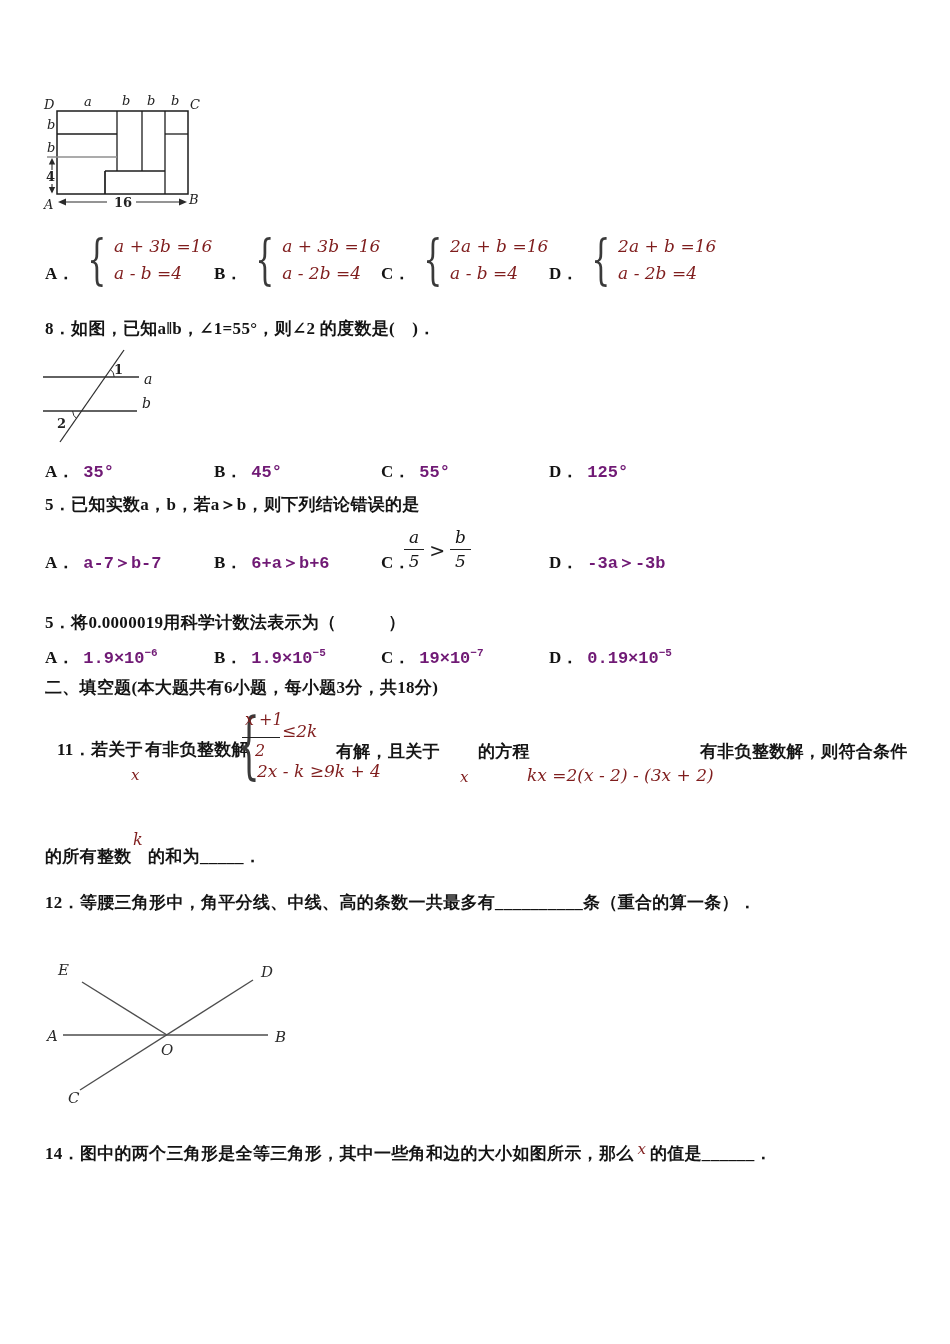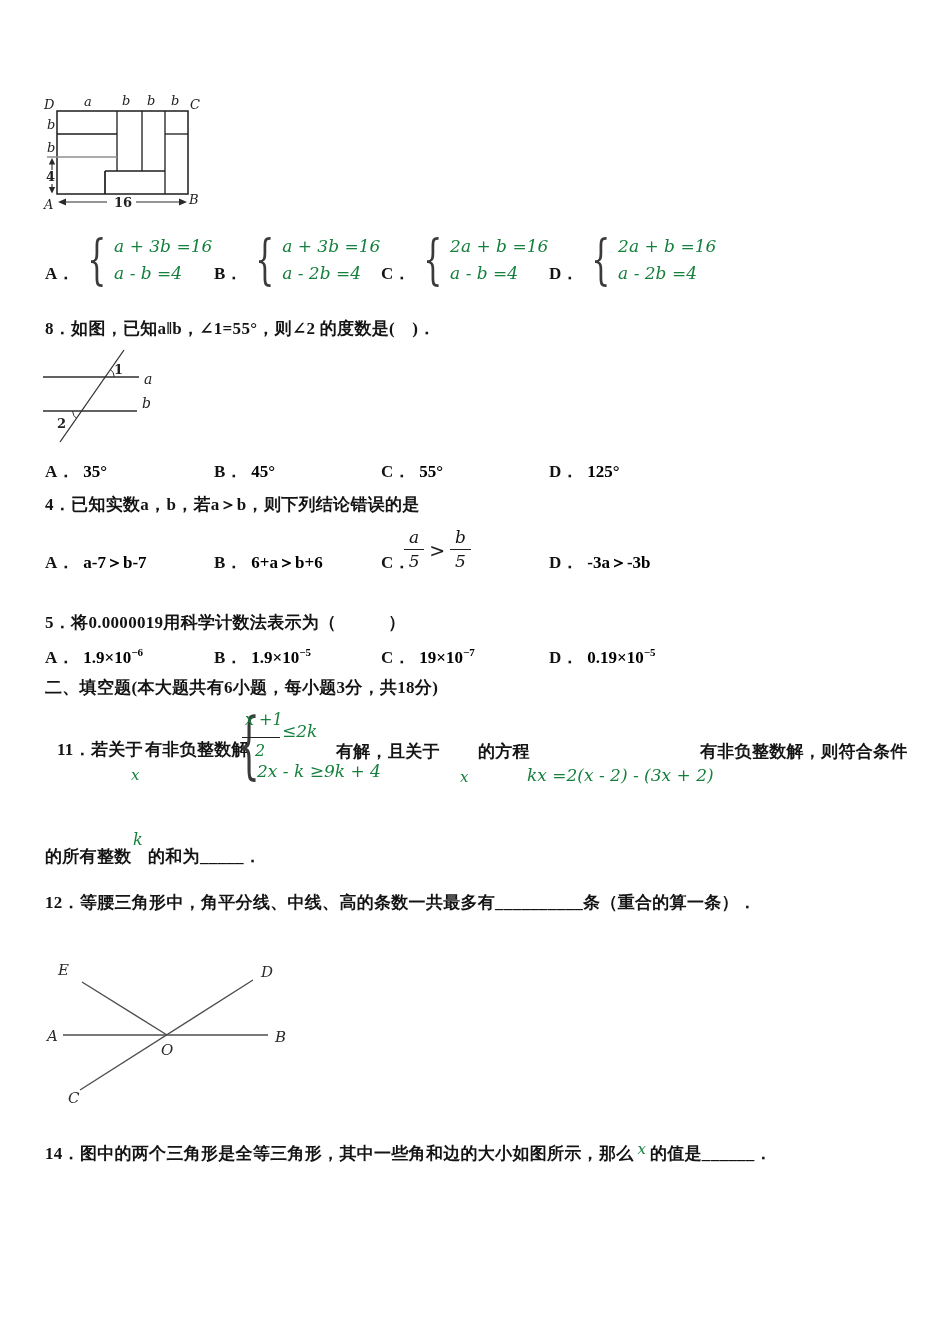--- a/index.html
+++ b/index.html
@@ -1,24 +1,24 @@
 <!DOCTYPE html>
 <html><head>
 <meta charset="utf-8">
 <style>
   html,body{margin:0;padding:0;background:#ffffff;}
   #page{position:relative;width:950px;height:1344px;background:#fff;overflow:hidden;
         font-family:"Liberation Serif","DejaVu Serif",serif;color:#161616;}
   .abs{position:absolute;}
   .zh{font-weight:700;font-size:17px;line-height:20px;white-space:nowrap;letter-spacing:.3px;color:#141414;}
   .math{font-family:"DejaVu Serif",serif;font-style:italic;font-weight:400;font-size:17px;
-        white-space:nowrap;color:#15803d;}
+        white-space:nowrap;color:#7f1d1d;}
   .opt{display:flex;gap:9px;align-items:baseline;}
   .opt-label{font-weight:700;font-size:17px;color:#141414;}
-  .opt-text{font-weight:700;font-size:17px;color:#000000;}
+  .opt-text{font-weight:700;font-size:17px;color:#701a75;font-family:Liberation Mono, monospace;}
   .exp{font-size:11px;font-weight:700;vertical-align:7px;letter-spacing:0;}
   .opt-sys{display:flex;align-items:center;}
   .opt-sys .opt-label{margin-top:26px;}
   .brace{display:inline-block;font-family:"DejaVu Serif",serif;font-weight:400;color:#3a3a3a;}
   .b54{font-size:50px;line-height:54px;transform:scale(.6,1.08);margin:0 1px 0 7px;}
   .b74{font-size:66px;line-height:74px;transform:scale(.52,1.1);}
   .sys-eqs{display:inline-flex;flex-direction:column;}
   .eqline{line-height:27px;height:27px;}
   .fr{display:flex;flex-direction:column;align-items:center;}
   .fr .n{font-family:"DejaVu Serif",serif;font-style:italic;font-size:17px;line-height:19px;
@@ -137,21 +137,21 @@
   </div>
   <div class="abs opt" style="left:381px;top:460px">
     <span class="opt-label">C．</span>
     <span class="opt-text">55°</span>
   </div>
   <div class="abs opt" style="left:549px;top:460px">
     <span class="opt-label">D．</span>
     <span class="opt-text">125°</span>
   </div>
 
-  <div class="abs zh" style="left:45px;top:495px">4．已知实数a，b，若a＞b，则下列结论错误的是</div>
+  <div class="abs zh" style="left:45px;top:495px">5．已知实数a，b，若a＞b，则下列结论错误的是</div>
 
   <div class="abs opt" style="left:45px;top:551px">
     <span class="opt-label">A．</span>
     <span class="opt-text">a-7＞b-7</span>
   </div>
   <div class="abs opt" style="left:214px;top:551px">
     <span class="opt-label">B．</span>
     <span class="opt-text">6+a＞b+6</span>
   </div>
   <div class="abs opt-label" style="left:381px;top:551px">C．</div>

